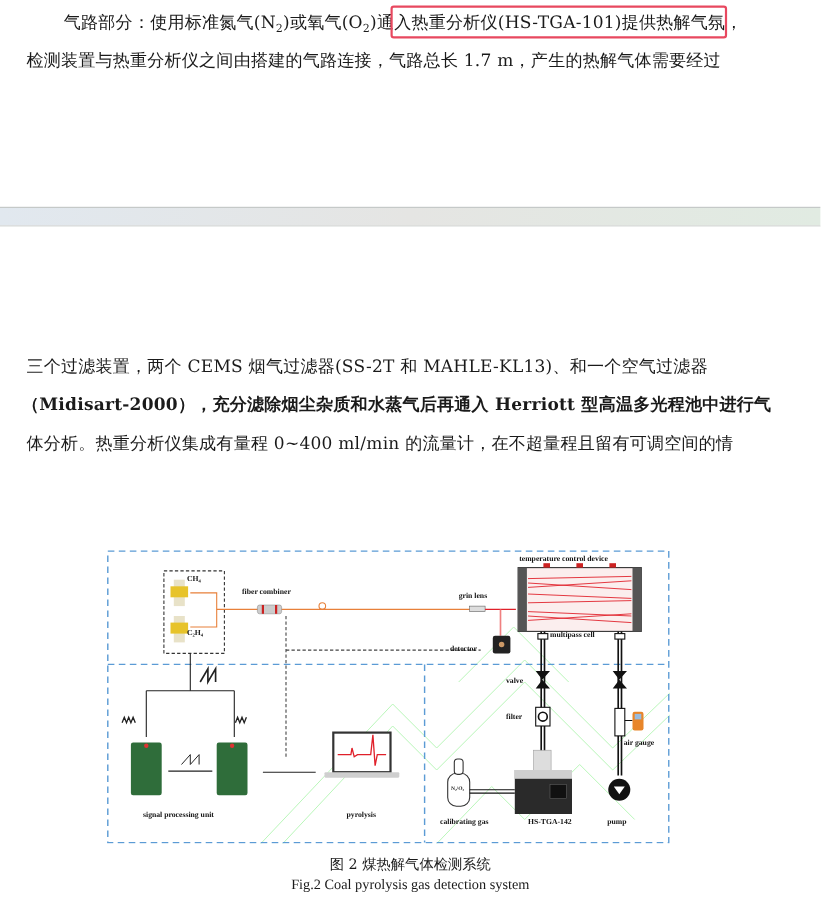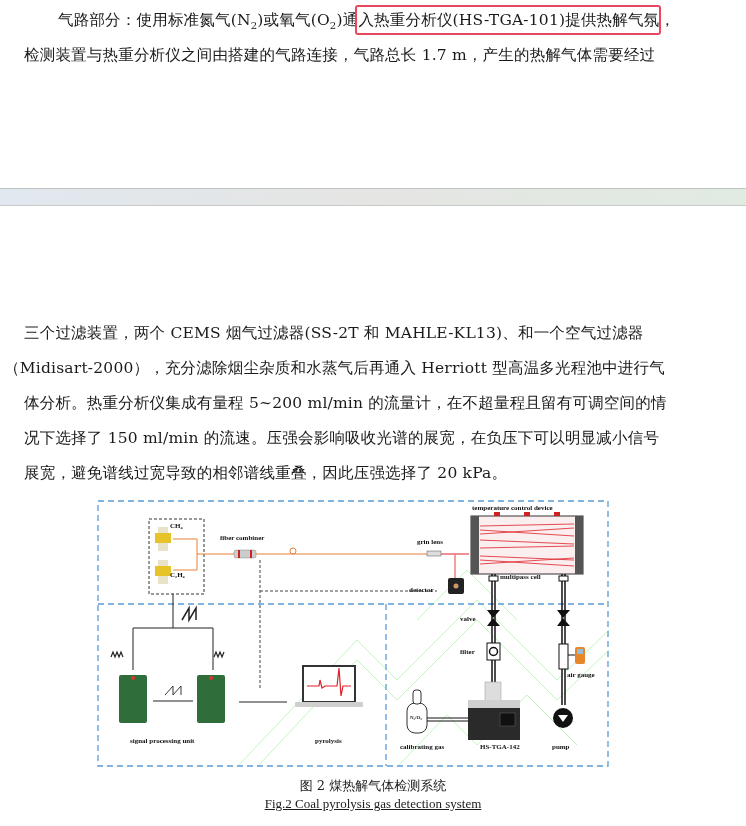--- a/index.html
+++ b/index.html
@@ -21,24 +21,22 @@
 <div class="page p1">
   <div class="line" style="left:58px;top:10px;"><span>气路部分：使用标准氮气(N</span><sub>2</sub><span>)或氧气(O</span><sub>2</sub><span>)通</span><span>入热重分析仪(HS-TGA-101)提供热解气氛，</span></div>
   <div class="highlight"></div>
   <div class="line" style="top:45px;">检测装置与热重分析仪之间由搭建的气路连接，气路总长 1.7 m，产生的热解气体需要经过</div>
 </div>
 
 <div class="sep"></div>
 
 <div class="page p2">
   <div class="line" style="top:117px;">三个过滤装置，两个  CEMS  烟气过滤器(SS-2T  和  MAHLE-KL13)、和一个空气过滤器</div>
-  <div class="line" style="top:152px;left:4px;">（Midisart-2000），充分滤除烟尘杂质和水蒸气后再通入 Herriott 型高温多光程池中进行气</div>
-  <div class="line" style="top:187px;">体分析。热重分析仪集成有量程 5~200 ml/min 的流量计，在不超量程且留有可调空间的情</div>
-  <div class="line" style="top:222px;">况下选择了 150 ml/min 的流速。压强会影响吸收光谱的展宽，在负压下可以明显减小信号</div>
-  <div class="line" style="top:257px;">展宽，避免谱线过宽导致的相邻谱线重叠，因此压强选择了 20 kPa。</div>
+  <div class="line" style="top:152px;left:20px;font-weight:bold;">（Midisart-2000），充分滤除烟尘杂质和水蒸气后再通入 Herriott 型高温多光程池中进行气</div>
+  <div class="line" style="top:187px;">体分析。热重分析仪集成有量程 0~400 ml/min 的流量计，在不超量程且留有可调空间的情</div>
 </div>
 
 <div class="fig">
   <svg width="512" height="267" viewBox="0 0 512 267" style="position:absolute;left:0;top:0;">
 
     <g stroke="#9cf29c" stroke-width="0.8" fill="none" opacity="0.8">
       <path d="M140 267 L260 140 L300 180 L380 100 L460 180 L512 130"></path>
       <path d="M160 267 L260 160 L300 200 L380 120 L460 200 L512 150"></path>
       <path d="M300 267 L350 215 L380 245 L430 195 L480 245"></path>
       <path d="M320 120 L370 70 L420 120"></path>
@@ -155,13 +153,13 @@
   <div class="lbl" style="left:470px;top:171px;">air gauge</div>
   <div class="lbl" style="left:33px;top:237px;">signal processing unit</div>
   <div class="lbl" style="left:218px;top:237px;">pyrolysis</div>
   <div class="lbl" style="left:303px;top:243px;">calibrating gas</div>
   <div class="lbl" style="left:313px;top:215px;font-size:5px;">N₂/O₂</div>
   <div class="lbl" style="left:383px;top:243px;">HS-TGA-142</div>
   <div class="lbl" style="left:455px;top:243px;">pump</div>
 </div>
 
 <div class="cap" style="top:777px;">图 2  煤热解气体检测系统</div>
-<div class="cap" style="top:796px;font-family:'Liberation Serif',serif;font-size:13px;text-decoration:underline;">Fig.2 Coal pyrolysis gas detection system</div>
+<div class="cap" style="top:796px;font-family:'Liberation Serif',serif;font-size:13px;">Fig.2 Coal pyrolysis gas detection system</div>
 
 </body></html>

